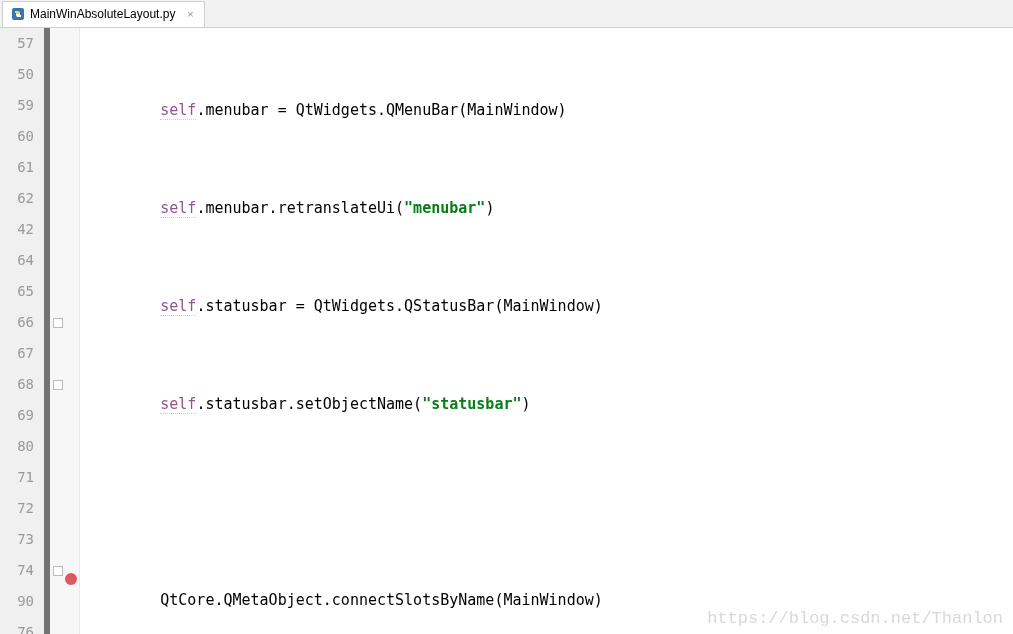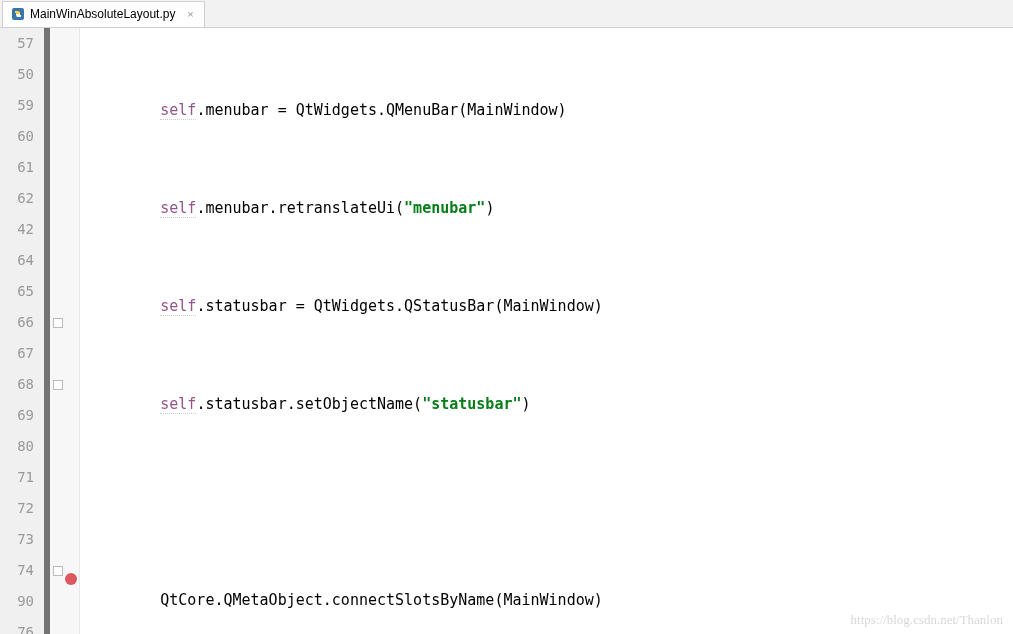--- a/index.html
+++ b/index.html
@@ -10,21 +10,21 @@
 .tab-close { width: 12px; height: 12px; display: inline-flex; align-items: center; justify-content: center; color: #999; font-size: 11px; margin-left: 4px; cursor: pointer; }
 .editor { display: flex; height: 606px; position: relative; }
 .gutter { width: 50px; background: #f0f0f0; text-align: right; padding-right: 10px; color: #999; font-size: 14px; line-height: 31px; border-right: 6px solid #737373; }
 .gutter-icons { width: 30px; background: #f7f7f7; position: relative; border-right: 1px solid #e8e8e8; }
 .code-area { flex: 1; padding-left: 8px; line-height: 31px; white-space: pre; overflow: hidden; position: relative; }
 .line { height: 31px; margin-top: 36px; }
 .self { color: #94558d; }
 .self-u { color: #94558d; border-bottom: 1px dotted #ccc; }
 .num { color: #1750eb; }
 .str { color: #067d17; font-weight: bold; }
-.watermark { position: absolute; right: 10px; bottom: 6px; color: #d8d8d8; font-size: 13px; font-family: Liberation Serif, serif; pointer-events: none; }
+.watermark { position: absolute; right: 10px; bottom: 6px; color: #d8d8d8; font-size: 17px; font-family: Liberation Mono, monospace; pointer-events: none; }
 .fold-marker { position: absolute; width: 10px; height: 10px; border: 1px solid #bbb; background: #fff; left: 3px; }
 .err-icon { position: absolute; width: 12px; height: 12px; border-radius: 50%; background: #db5860; left: 15px; }
 </style>
 </head>
 <body>
 
 <div class="tab-bar">
   <div class="tab">
     <span class="tab-icon">
       <svg width="14" height="14" viewBox="0 0 14 14">

